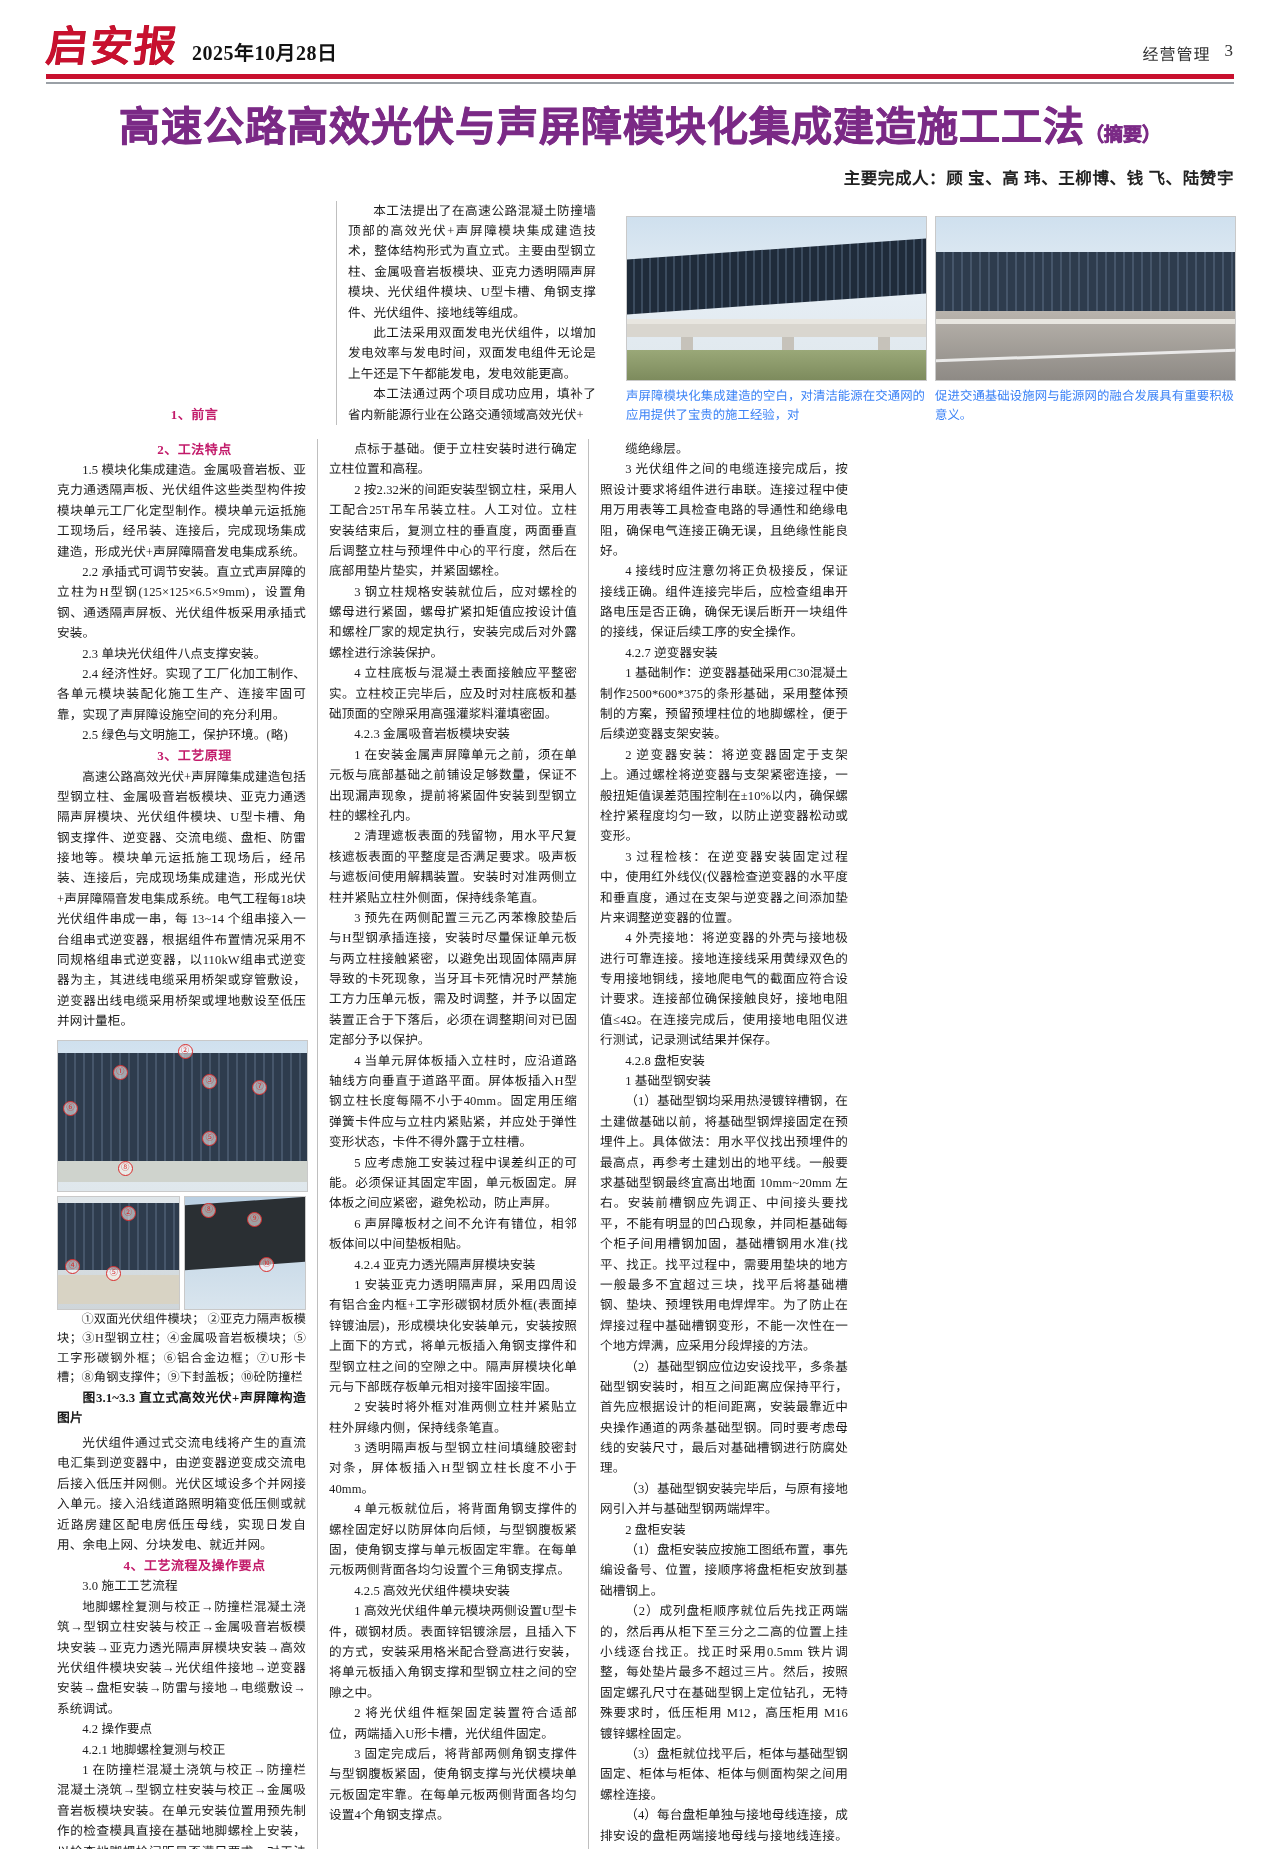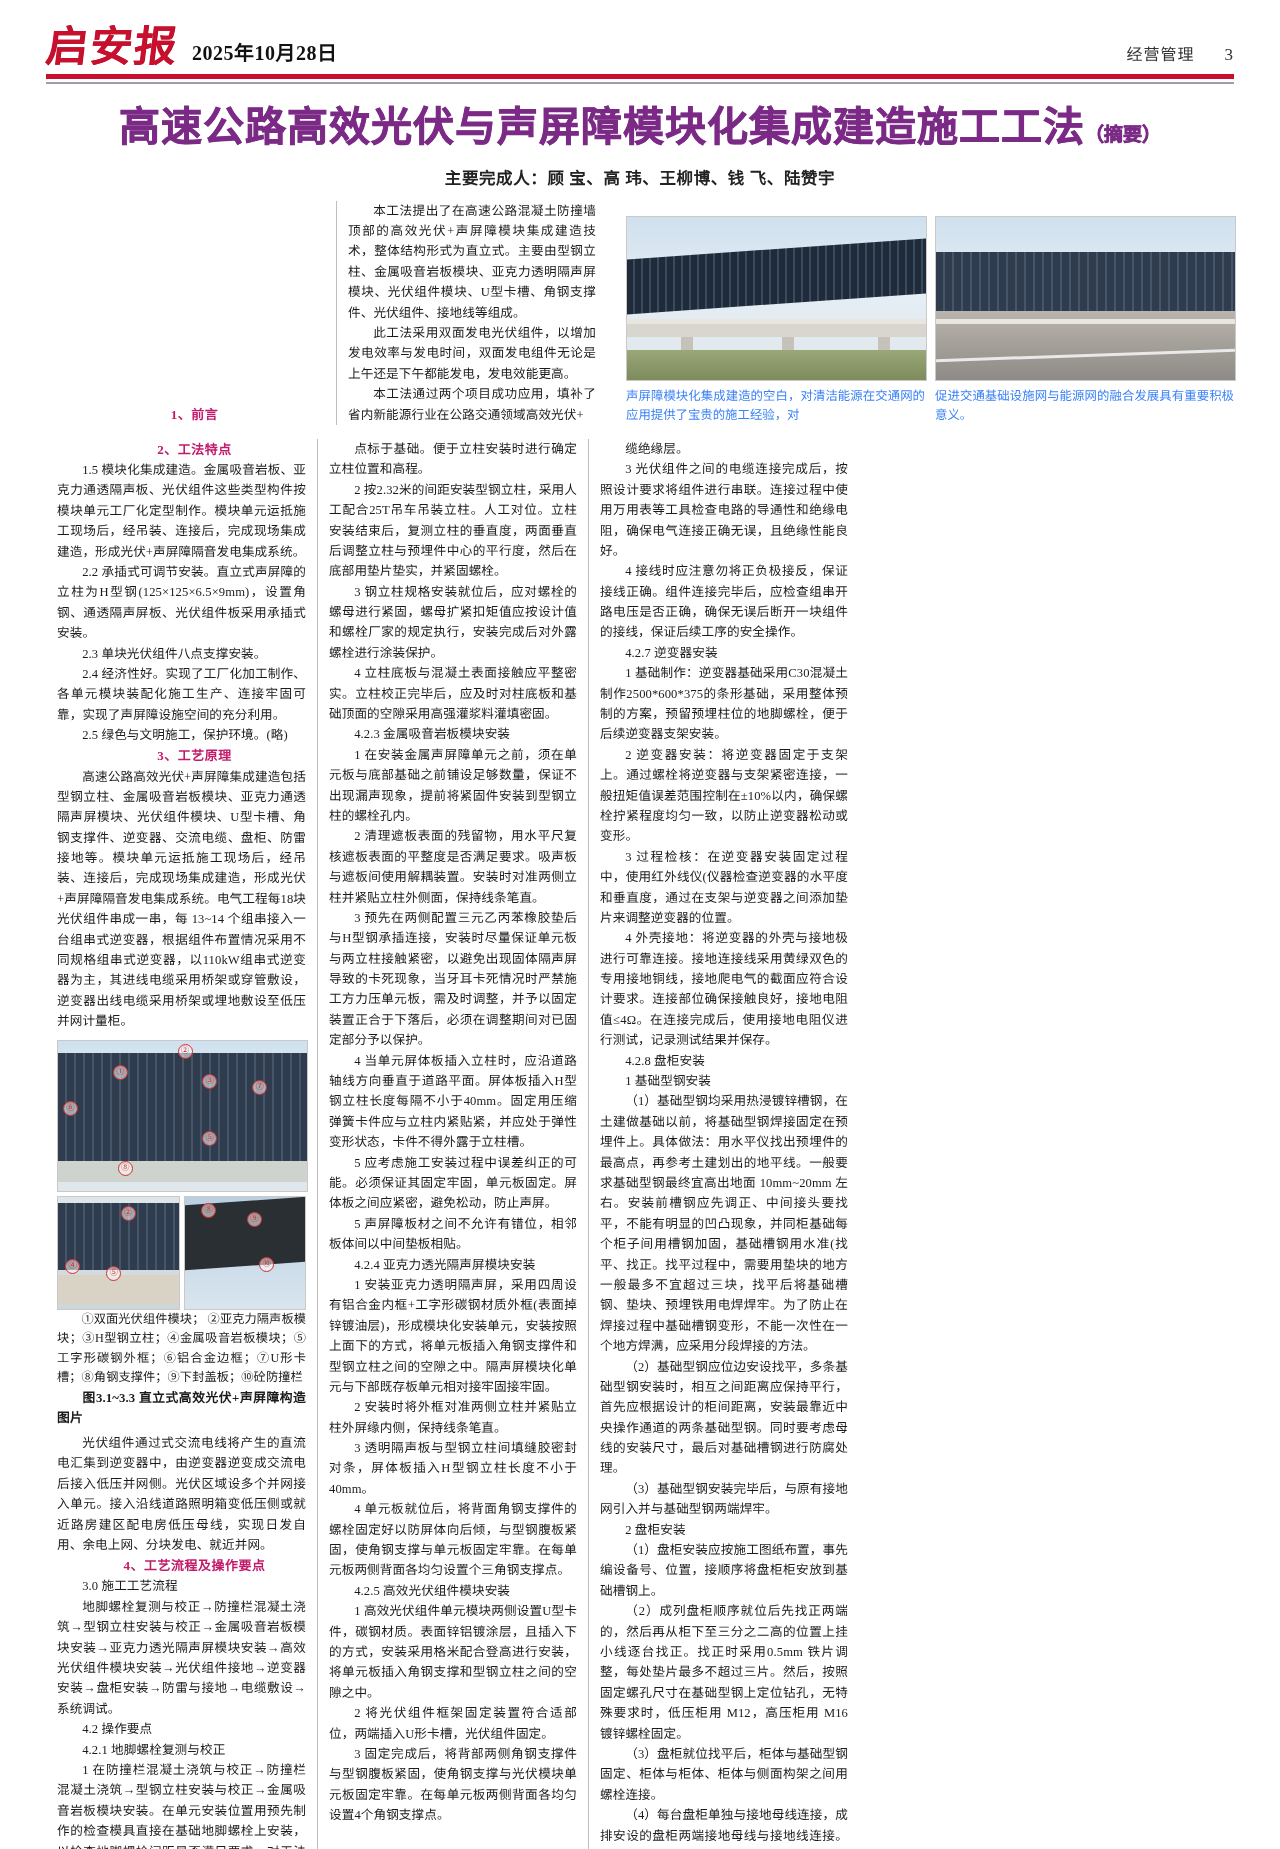--- a/index.html
+++ b/index.html
@@ -24,21 +24,21 @@
     padding-bottom:4px;
     text-shadow:0.5px 0 0 #a8091f;
   }
   .mast-date{
     font-size:20px;font-weight:bold;color:#111;
     margin-left:14px;padding-bottom:6px;letter-spacing:0.5px;
   }
   .mast-right{
     margin-left:auto;padding-bottom:7px;
     font-size:16px;color:#333;letter-spacing:1px;
-    display:flex;align-items:flex-end;gap:30px;
+    display:flex;align-items:flex-start;gap:14px;
   }
   .mast-right .pageno{font-size:17px;}
   .rule-red{height:5px;background:#c8102e;margin-top:2px;}
   .rule-grey{height:1.5px;background:#9aa0a6;margin-top:3px;}
 
   
   .headline-wrap{text-align:center;margin-top:20px;}
   .headline{
     display:inline-block;
     font-family:"Liberation Sans","DejaVu Sans",sans-serif;
@@ -49,21 +49,21 @@
     line-height:1.15;
     white-space:nowrap;
     -webkit-text-stroke:0.7px #7b2a86;
   }
   .headline .sub{
     font-size:19px;
     letter-spacing:0;
     vertical-align:baseline;
   }
   .byline{
-    text-align:center;margin-top:14px;
+    text-align:right;margin-top:14px;
     font-size:16.5px;font-weight:bold;color:#222;
     letter-spacing:0.6px;
   }
 
   
   .topband{display:flex;gap:19px;margin-top:12px;align-items:flex-end;}
   .tb-col{width:250px;flex:0 0 250px;}
   .tb-photos{flex:1;display:flex;gap:10px;}
   .photo{position:relative;overflow:hidden;border:0.5px solid #c9c9c9;}
   .ph1{width:100%;height:163px;}
@@ -241,21 +241,21 @@
       <p>点标于基础。便于立柱安装时进行确定立柱位置和高程。</p>
       <p>2 按2.32米的间距安装型钢立柱，采用人工配合25T吊车吊装立柱。人工对位。立柱安装结束后，复测立柱的垂直度，两面垂直后调整立柱与预埋件中心的平行度，然后在底部用垫片垫实，并紧固螺栓。</p>
       <p>3 钢立柱规格安装就位后，应对螺栓的螺母进行紧固，螺母扩紧扣矩值应按设计值和螺栓厂家的规定执行，安装完成后对外露螺栓进行涂装保护。</p>
       <p>4 立柱底板与混凝土表面接触应平整密实。立柱校正完毕后，应及时对柱底板和基础顶面的空隙采用高强灌浆料灌填密固。</p>
       <p>4.2.3 金属吸音岩板模块安装</p>
       <p>1 在安装金属声屏障单元之前，须在单元板与底部基础之前铺设足够数量，保证不出现漏声现象，提前将紧固件安装到型钢立柱的螺栓孔内。</p>
       <p>2 清理遮板表面的残留物，用水平尺复核遮板表面的平整度是否满足要求。吸声板与遮板间使用解耦装置。安装时对准两侧立柱并紧贴立柱外侧面，保持线条笔直。</p>
       <p>3 预先在两侧配置三元乙丙苯橡胶垫后与H型钢承插连接，安装时尽量保证单元板与两立柱接触紧密，以避免出现固体隔声屏导致的卡死现象，当牙耳卡死情况时严禁施工方力压单元板，需及时调整，并予以固定装置正合于下落后，必须在调整期间对已固定部分予以保护。</p>
       <p>4 当单元屏体板插入立柱时，应沿道路轴线方向垂直于道路平面。屏体板插入H型钢立柱长度每隔不小于40mm。固定用压缩弹簧卡件应与立柱内紧贴紧，并应处于弹性变形状态，卡件不得外露于立柱槽。</p>
       <p>5 应考虑施工安装过程中误差纠正的可能。必须保证其固定牢固，单元板固定。屏体板之间应紧密，避免松动，防止声屏。</p>
-      <p>5 声屏障板材之间不允许有错位，相邻板体间以中间垫板相贴。</p>
+      <p>6 声屏障板材之间不允许有错位，相邻板体间以中间垫板相贴。</p>
       <p>4.2.4 亚克力透光隔声屏模块安装</p>
       <p>1 安装亚克力透明隔声屏，采用四周设有铝合金内框+工字形碳钢材质外框(表面掉锌镀油层)，形成模块化安装单元，安装按照上面下的方式，将单元板插入角钢支撑件和型钢立柱之间的空隙之中。隔声屏模块化单元与下部既存板单元相对接牢固接牢固。</p>
       <p>2 安装时将外框对准两侧立柱并紧贴立柱外屏缘内侧，保持线条笔直。</p>
       <p>3 透明隔声板与型钢立柱间填缝胶密封对条，屏体板插入H型钢立柱长度不小于40mm。</p>
       <p>4 单元板就位后，将背面角钢支撑件的螺栓固定好以防屏体向后倾，与型钢腹板紧固，使角钢支撑与单元板固定牢靠。在每单元板两侧背面各均匀设置个三角钢支撑点。</p>
       <p>4.2.5 高效光伏组件模块安装</p>
       <p>1 高效光伏组件单元模块两侧设置U型卡件，碳钢材质。表面锌铝镀涂层，且插入下的方式，安装采用格米配合登高进行安装，将单元板插入角钢支撑和型钢立柱之间的空隙之中。</p>
       <p>2 将光伏组件框架固定装置符合适部位，两端插入U形卡槽，光伏组件固定。</p>
       <p>3 固定完成后，将背部两侧角钢支撑件与型钢腹板紧固，使角钢支撑与光伏模块单元板固定牢靠。在每单元板两侧背面各均匀设置4个角钢支撑点。</p>
 

